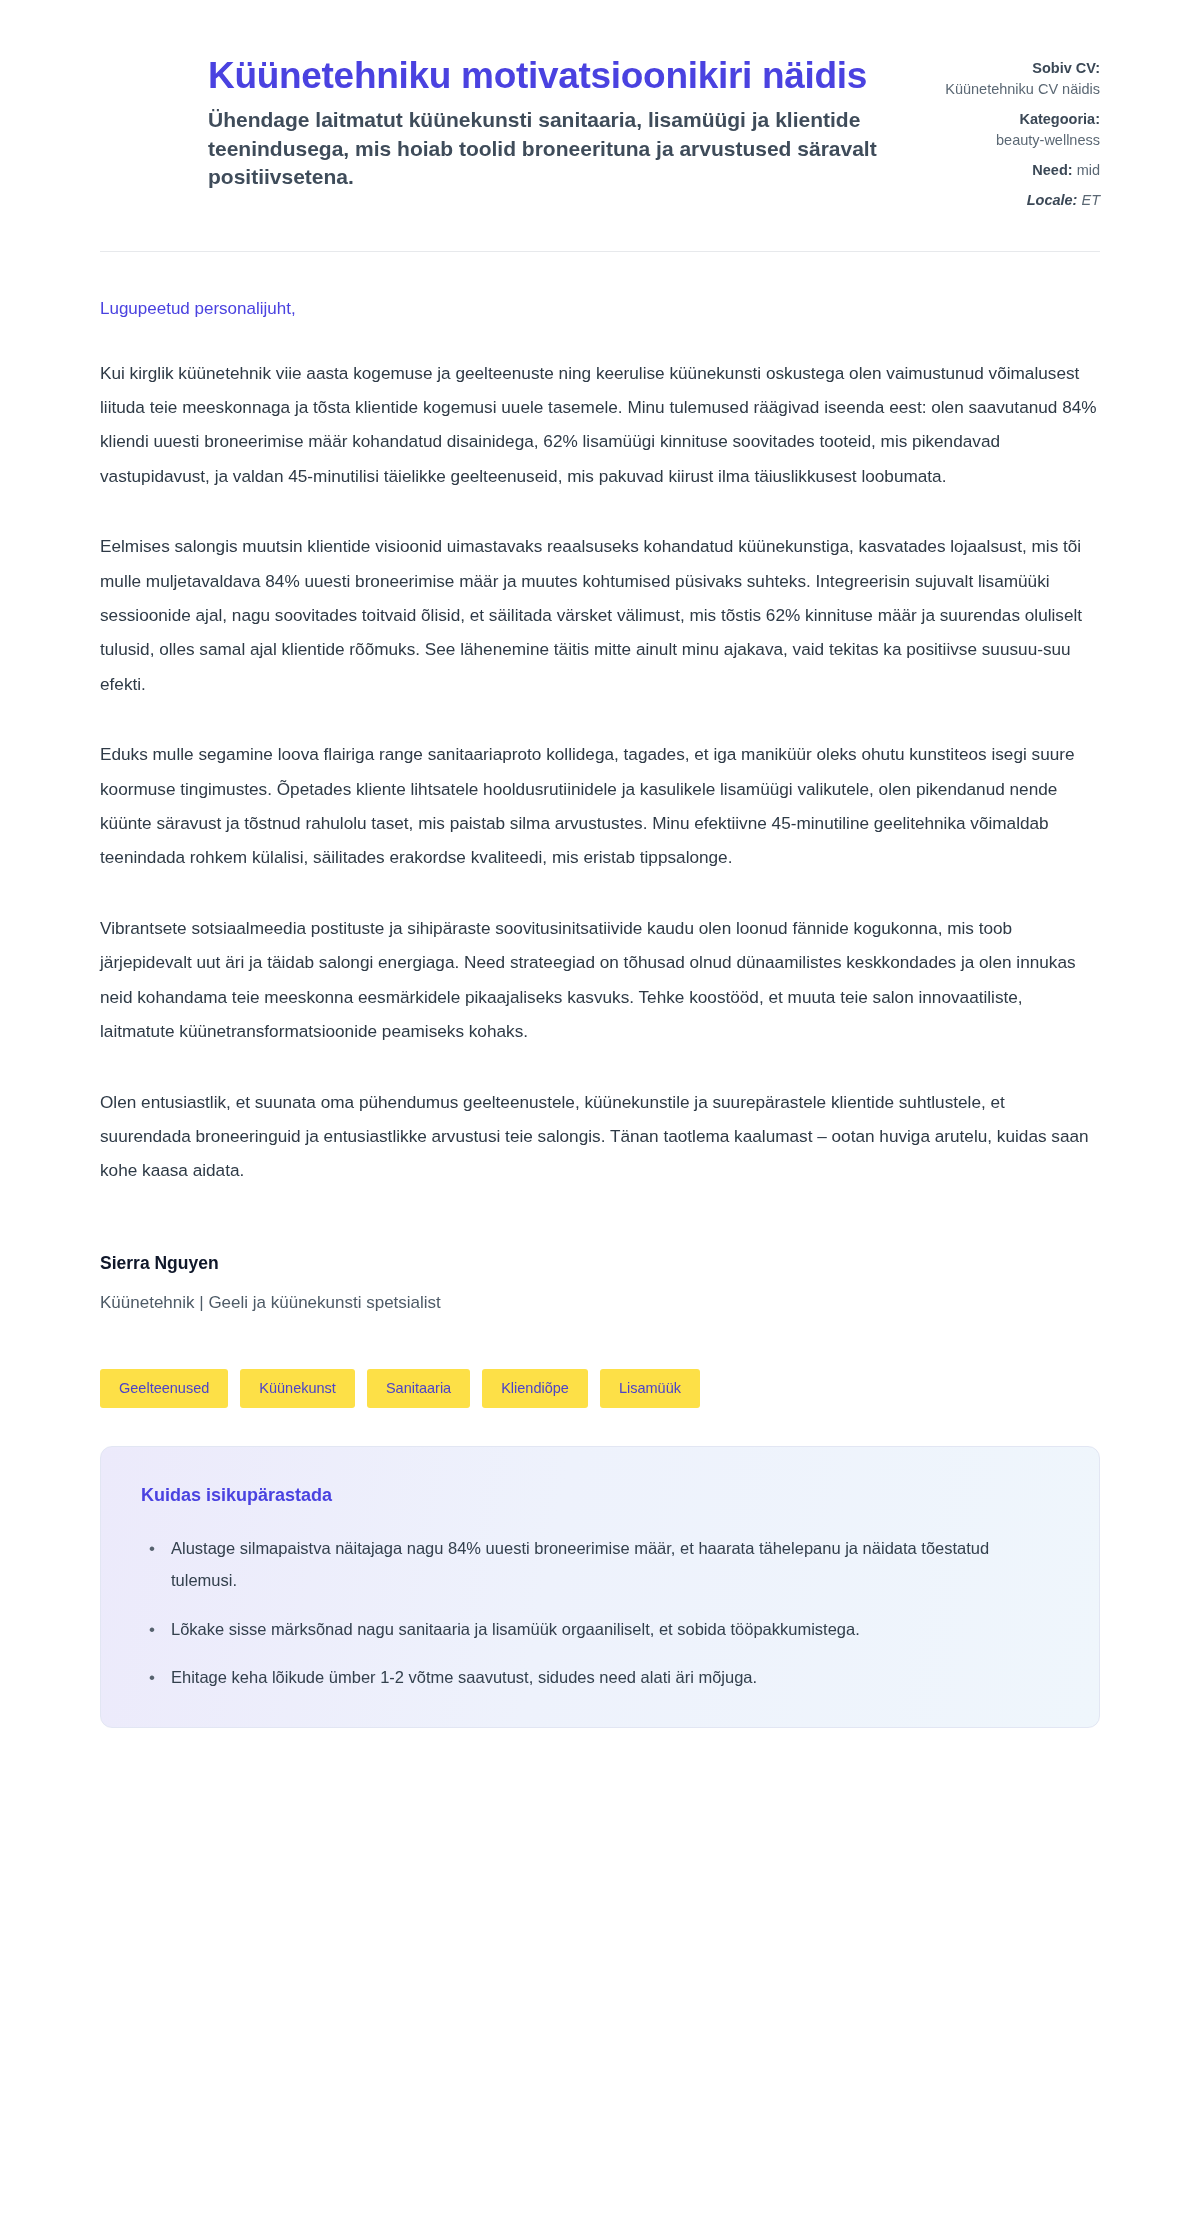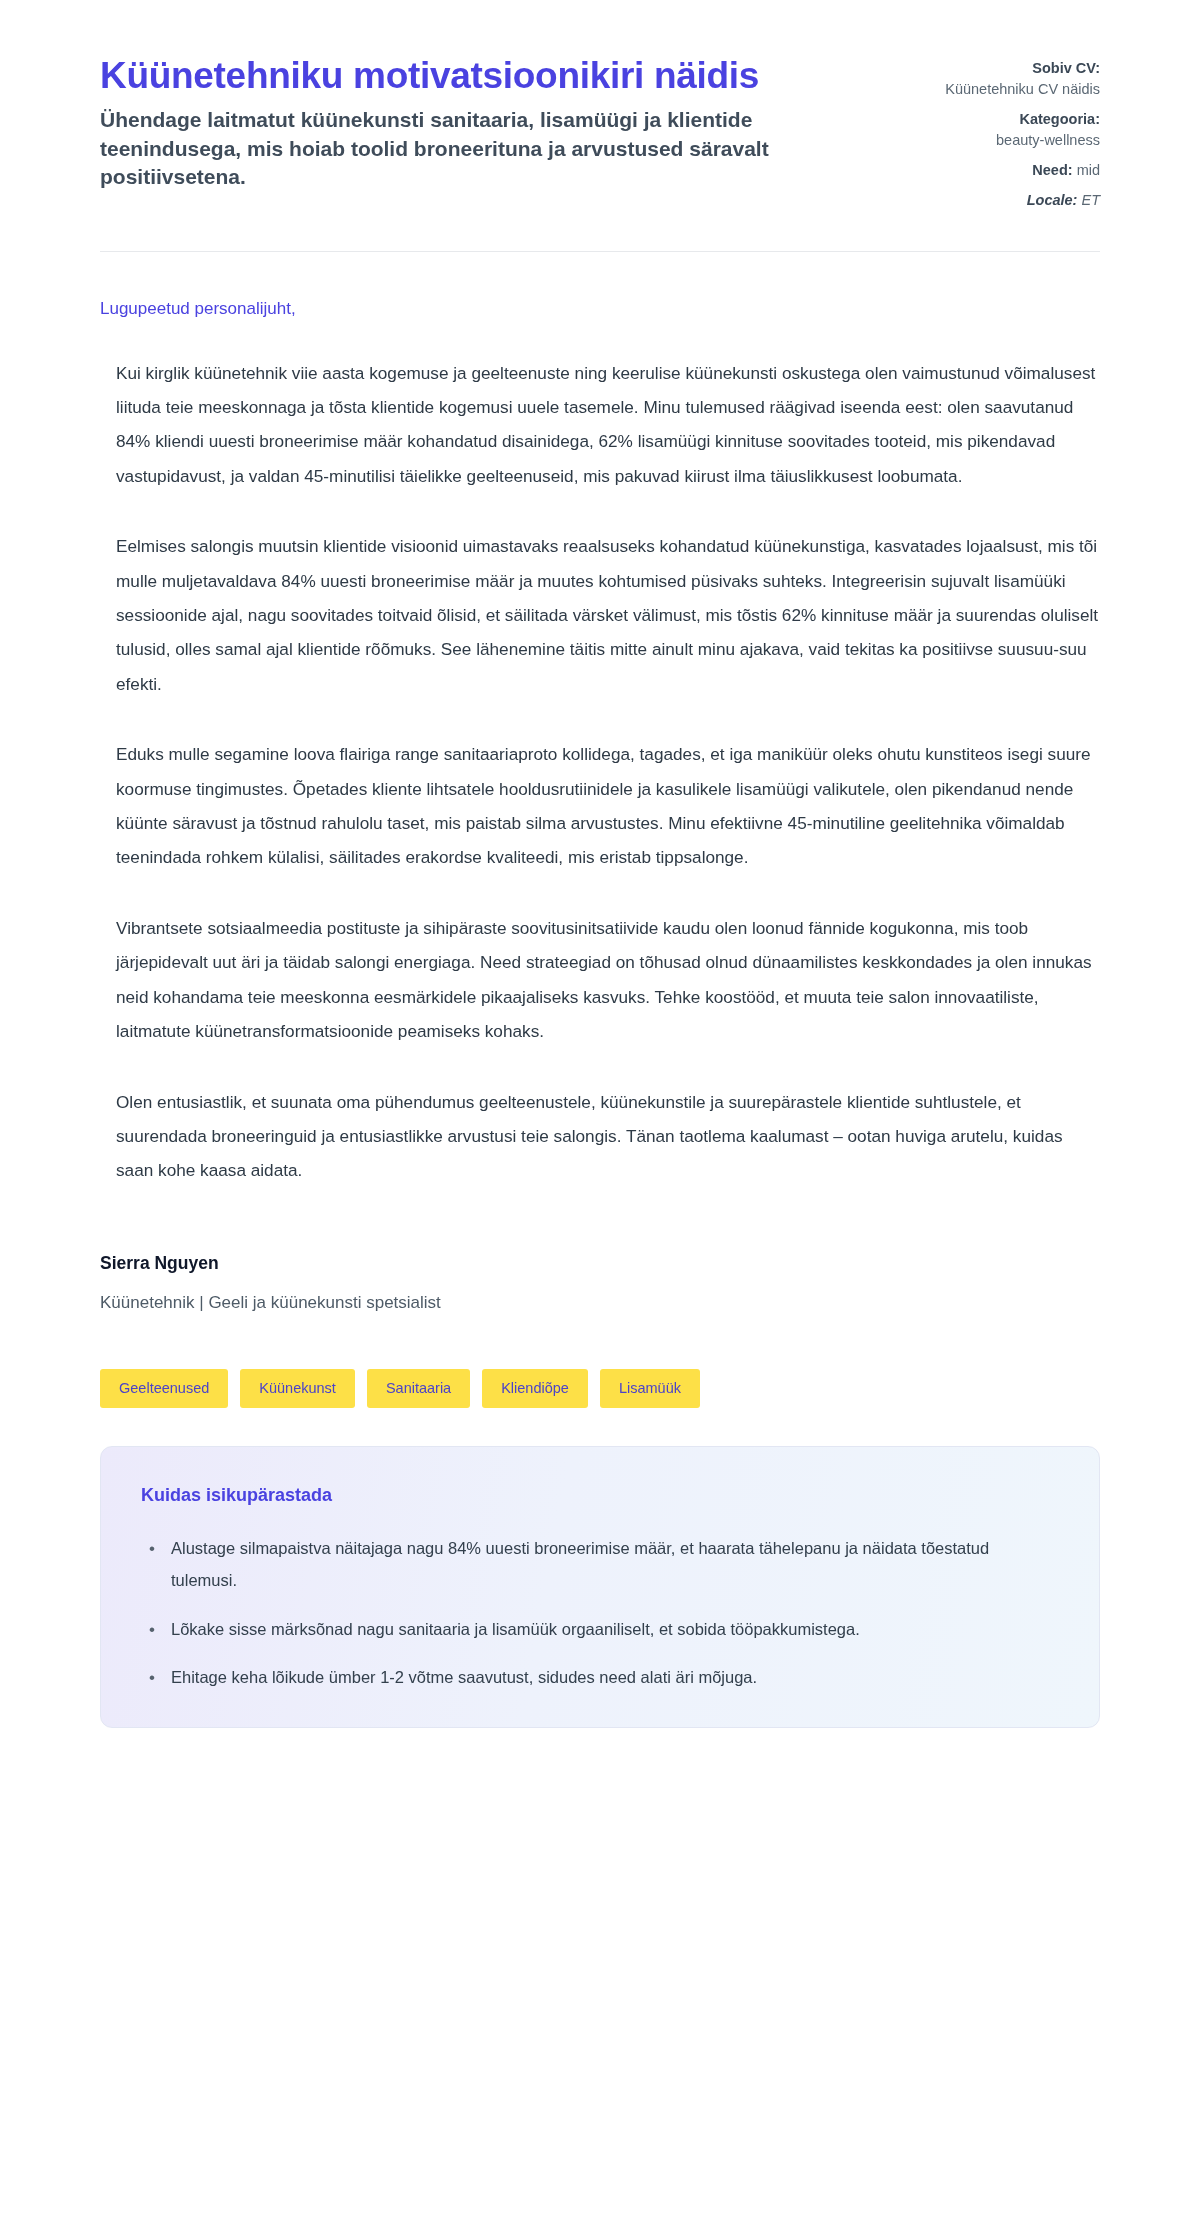--- a/index.html
+++ b/index.html
@@ -21,22 +21,22 @@
     width: 1200px;
     min-height: 2225px;
     padding: 40px 100px 60px 100px;
     position: relative;
   }
 
   
   .header {
     display: flex;
     align-items: flex-start;
-    justify-content: space-between;
-    gap: 52px;
+    justify-content: flex-end;
+    gap: 34px;
     padding-top: 14px;
   }
   .header-left {
     flex: 1 1 auto;
     max-width: 700px;
   }
   .doc-title {
     margin: 0;
     font-size: 37px;
     line-height: 1.19;
@@ -88,21 +88,21 @@
     padding-top: 44px;
   }
   .greeting {
     margin: 0 0 34px 0;
     font-size: 17px;
     font-weight: 400;
     color: #4a42e0;
     line-height: 1.5;
   }
   .para {
-    margin: 0 0 36px 16px;
+    margin: 0 0 36px 0;
     font-size: 17.2px;
     line-height: 2.0;
     color: #2e3a46;
     text-align: left;
   }
   .para:last-of-type { margin-bottom: 0; }
 
   
   .signature {
     margin-top: 62px;

